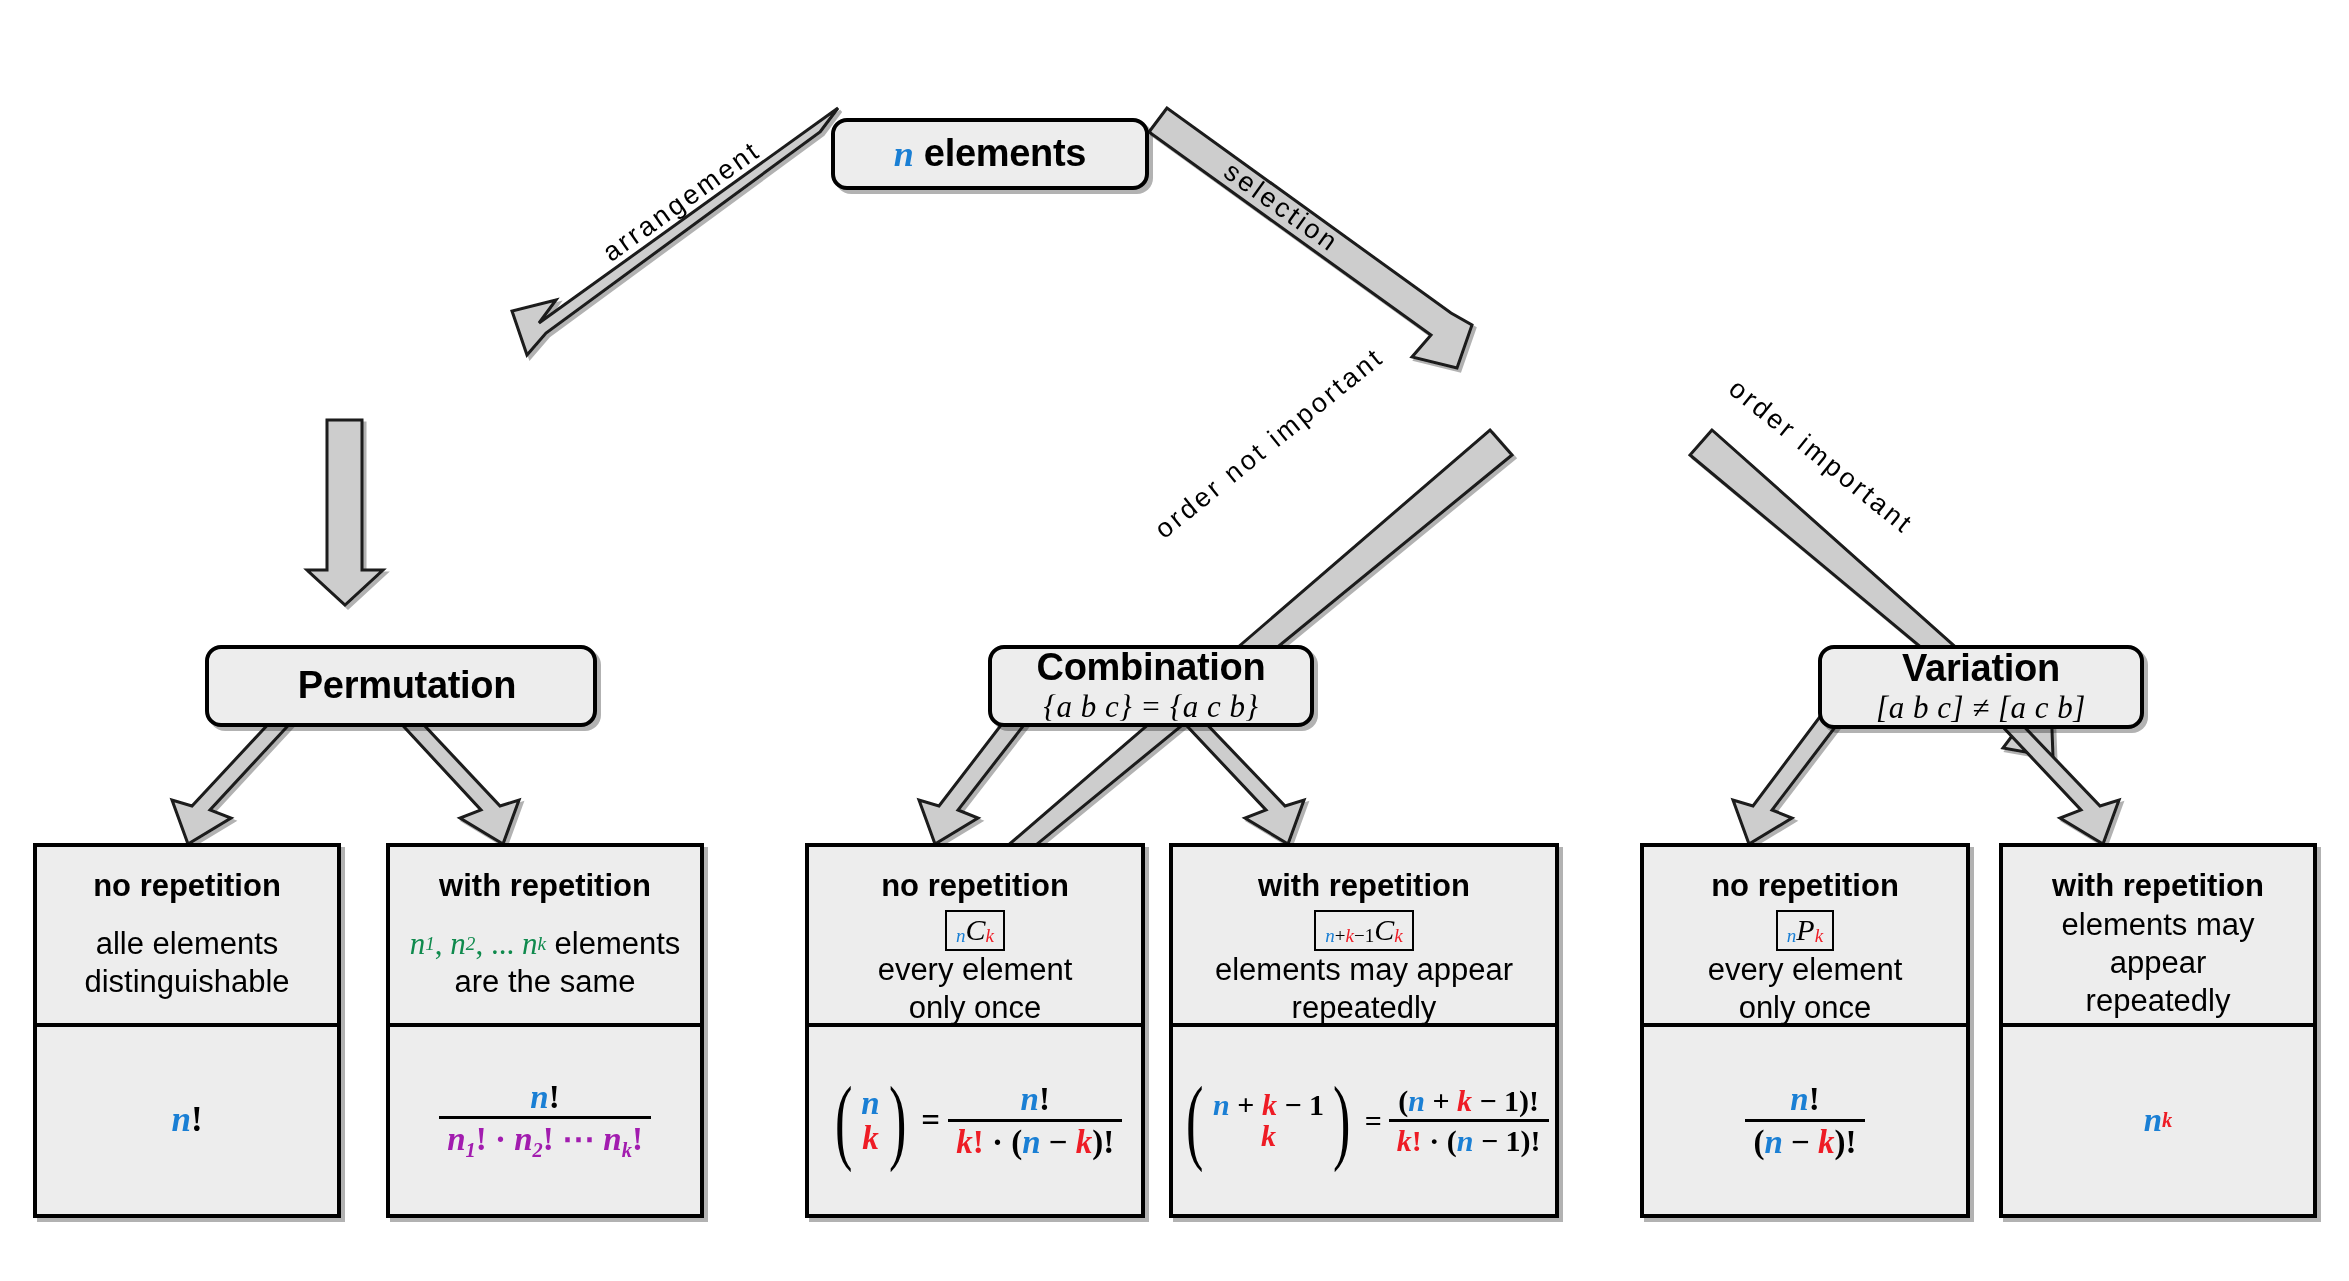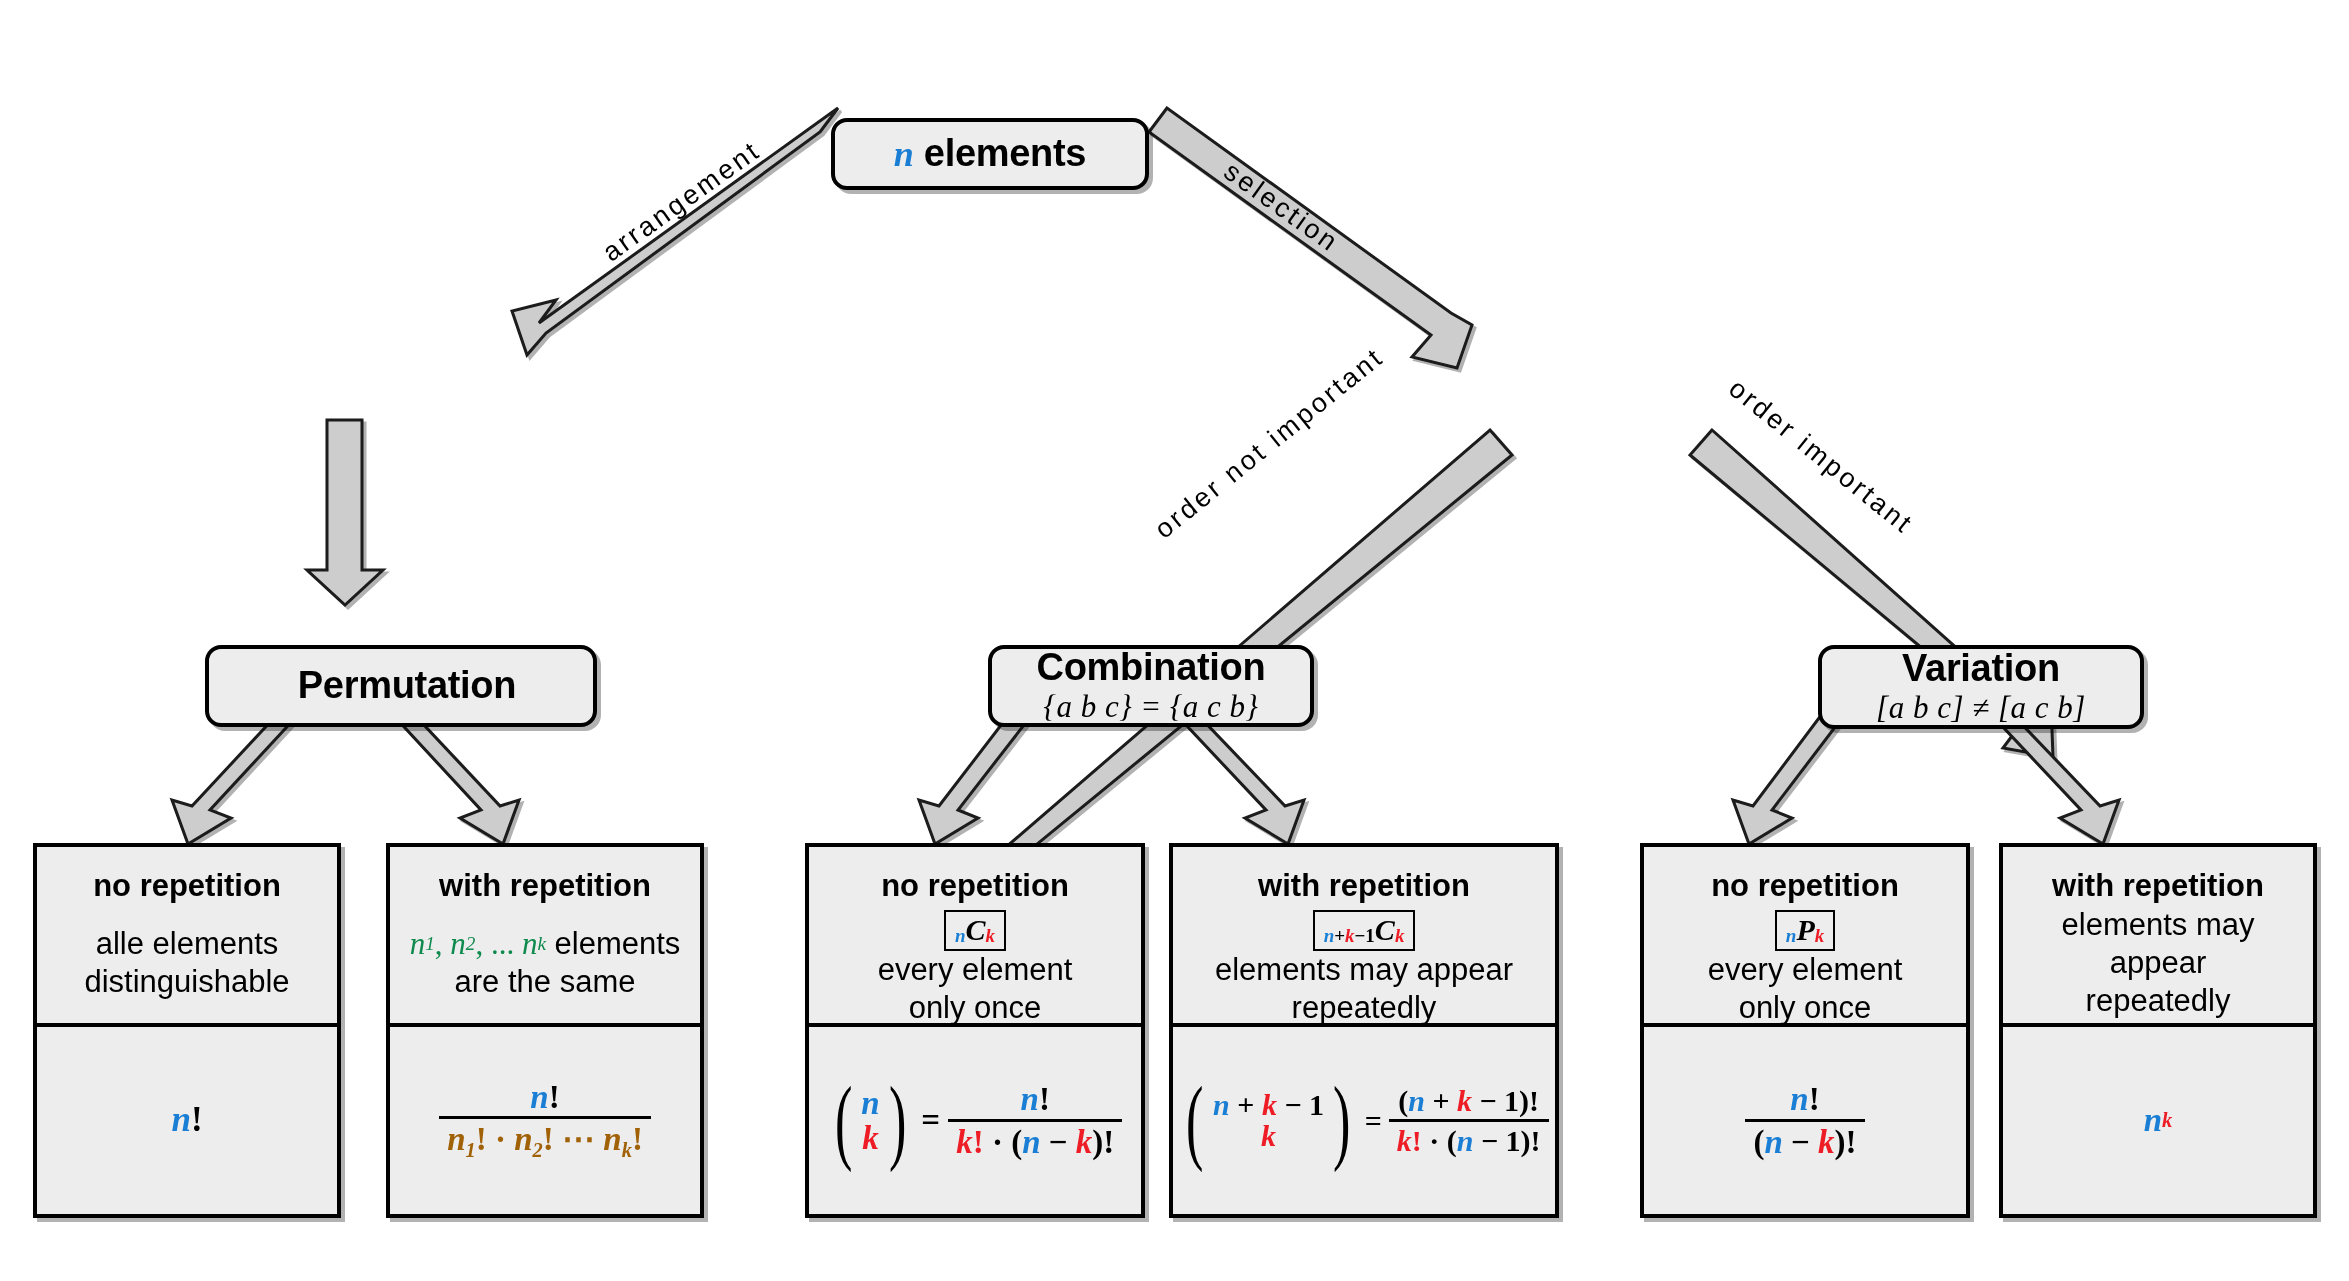--- a/index.html
+++ b/index.html
@@ -50,37 +50,37 @@
     padding:6px 10px;box-sizing:border-box;
   }
   .leaf .hdr{font-weight:bold;font-size:31px;line-height:1.1;}
   .leaf .desc{
     font-size:31px;line-height:1.22;text-align:center;
     margin-top:auto;margin-bottom:auto;padding:0 6px;
   }
   .leaf .symbolbox{
     display:inline-block;border:2px solid #000;
     padding:2px 9px 3px 9px;margin-top:7px;background:#ededed;
-    font-family:"Liberation Serif", serif;font-style:italic;font-weight:bold;
+    font-family:"Liberation Serif", serif;font-style:italic;font-weight:normal;
     font-size:28px;line-height:1.05;white-space:nowrap;
   }
   .leaf .symbolbox .sb{font-size:19px;vertical-align:-2px;}
   .leaf .symbolbox .big{font-size:30px;}
 
   
   .math{
     font-family:"Liberation Serif", serif;
     font-style:italic;font-weight:bold;
     font-size:35px;line-height:1.05;white-space:nowrap;
     display:inline-flex;align-items:center;justify-content:center;
   }
   .math .up{font-style:normal;}           
   .blue{color:#1a7fd4;}
   .red{color:#ee1c25;}
-  .green{color:#a16207;}
+  .green{color:#a21caf;}
   .greenD{color:#0f8a4d;}
   .frac{display:inline-flex;flex-direction:column;align-items:center;justify-content:center;vertical-align:middle;}
   .frac .num{padding:0 8px 2px 8px;}
   .frac .den{padding:3px 8px 0 8px;border-top:3px solid #000;}
   .sub{font-size:0.62em;vertical-align:-0.32em;}
   .sup{font-size:0.62em;vertical-align:0.50em;}
   .binom{display:inline-flex;align-items:center;}
   .binom .paren{
     font-family:"Liberation Serif", serif;font-style:normal;font-weight:400;
     font-size:95px;line-height:0.72;transform:scaleX(.55);display:inline-block;

